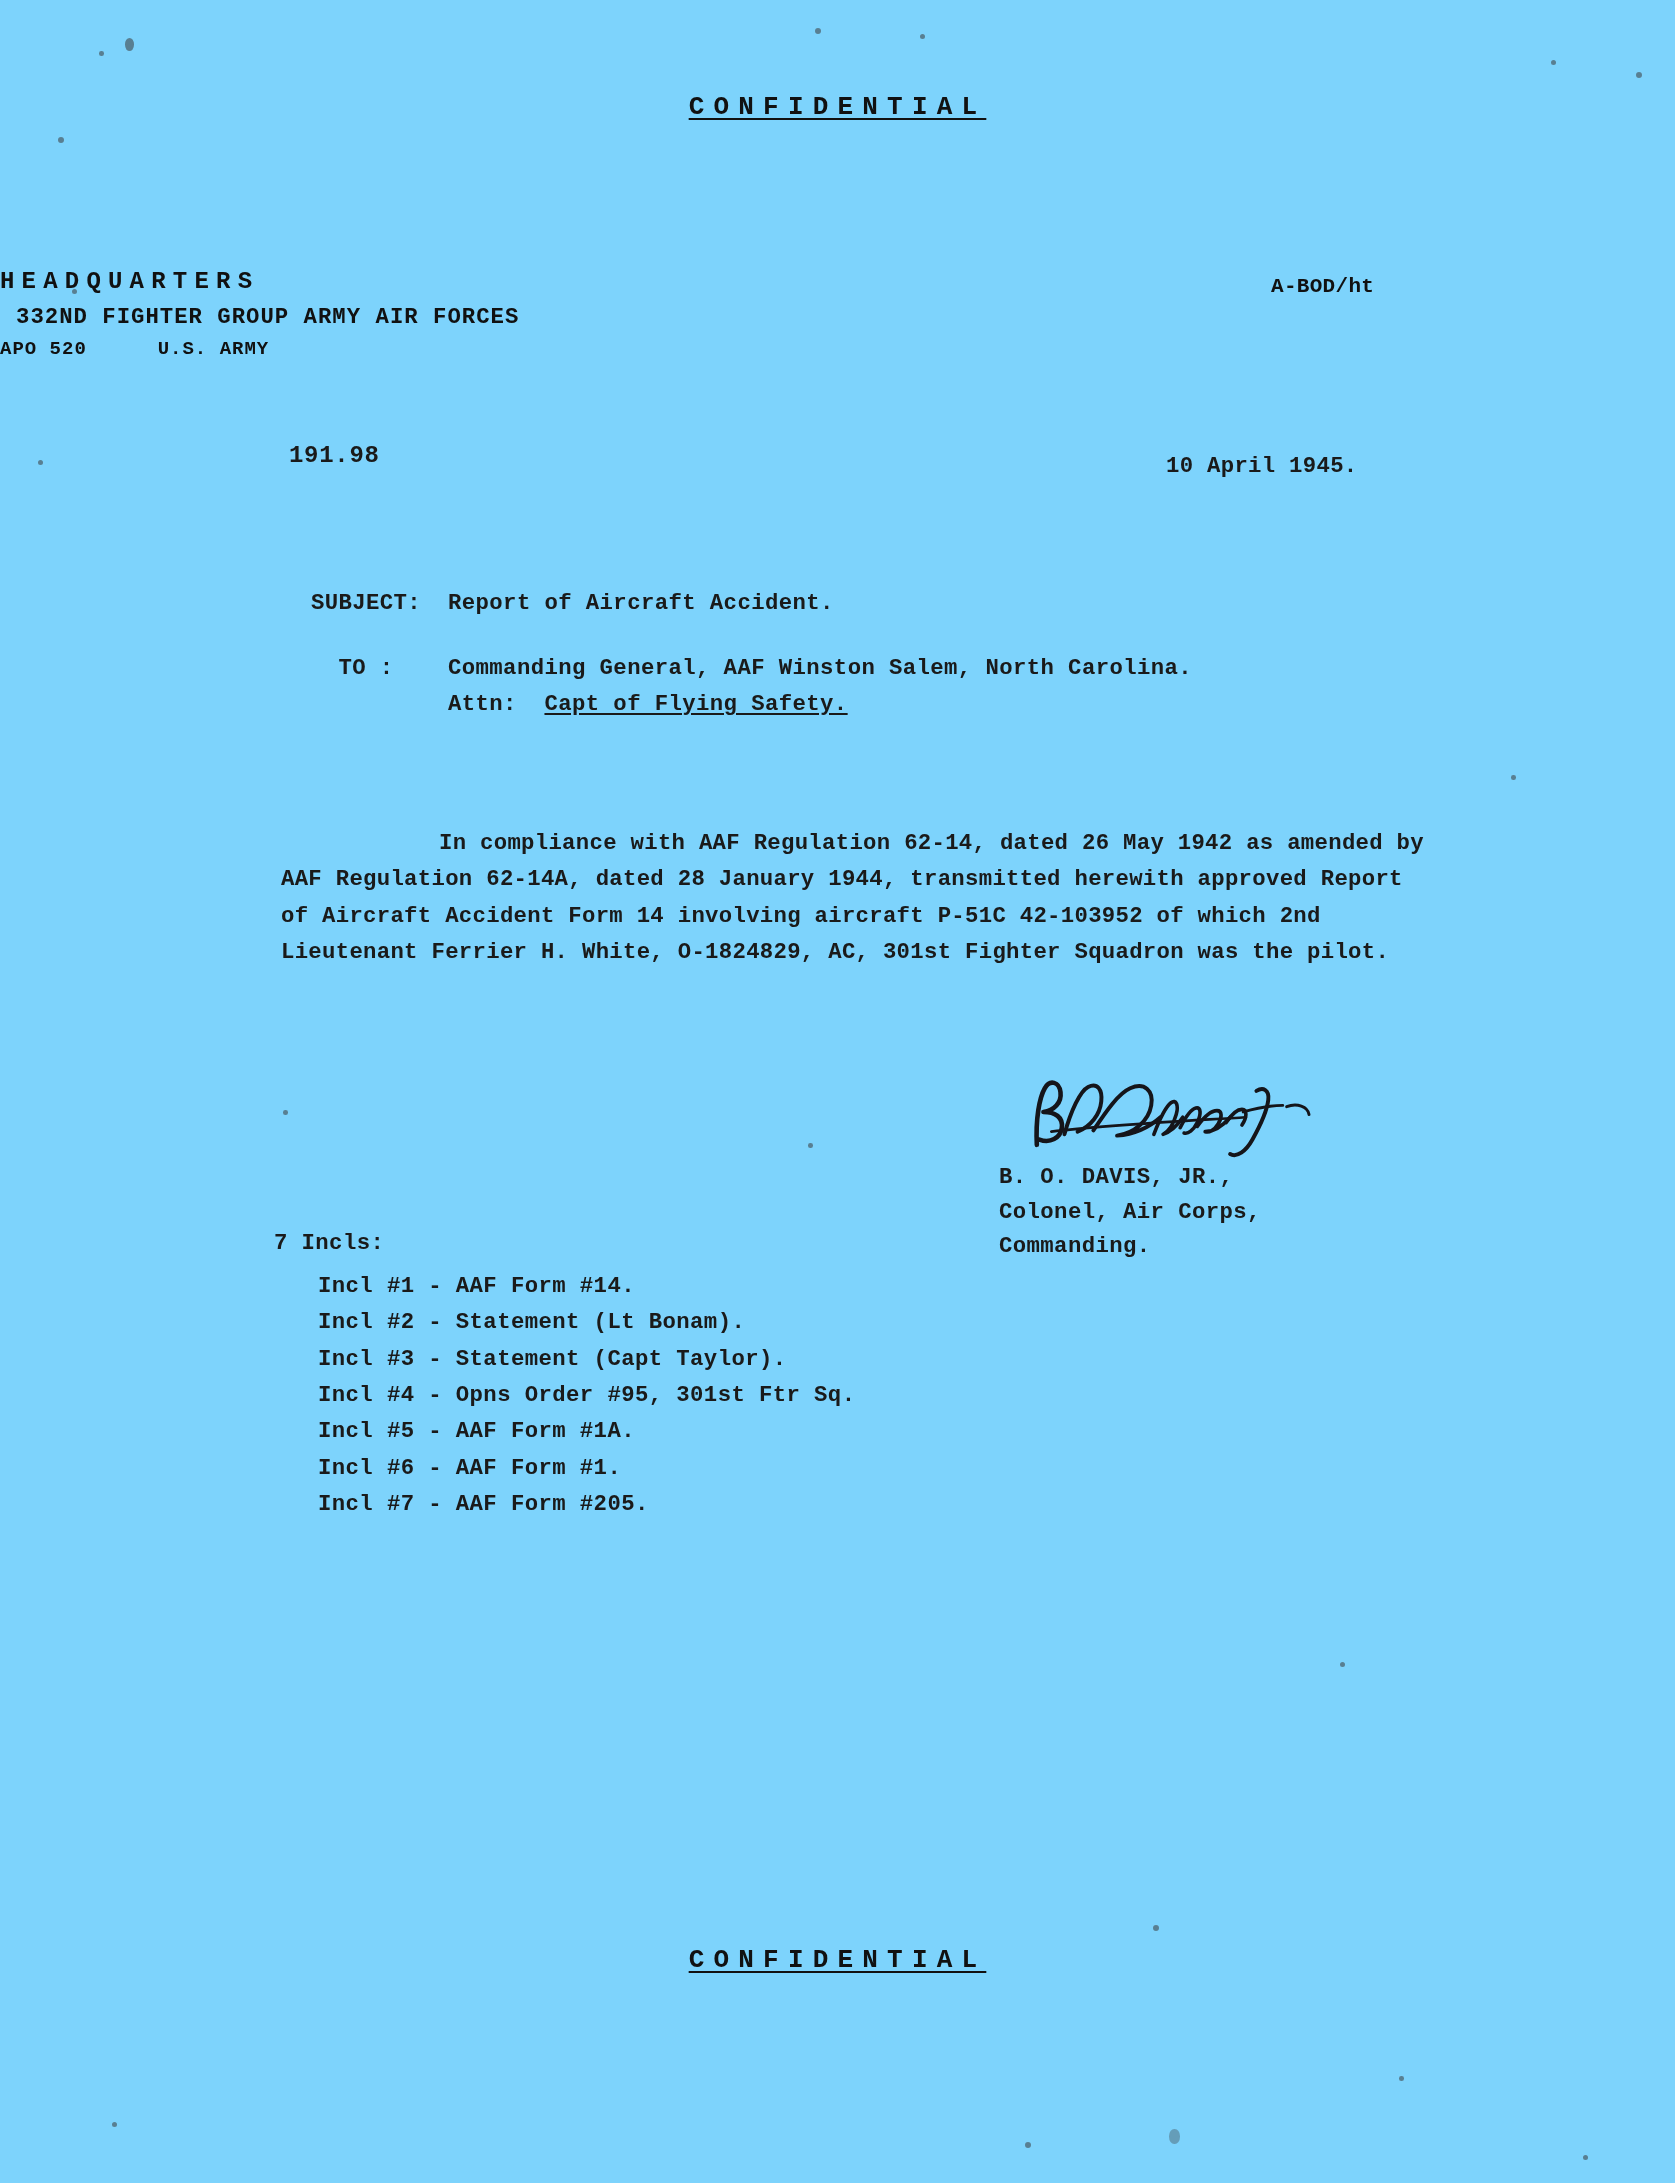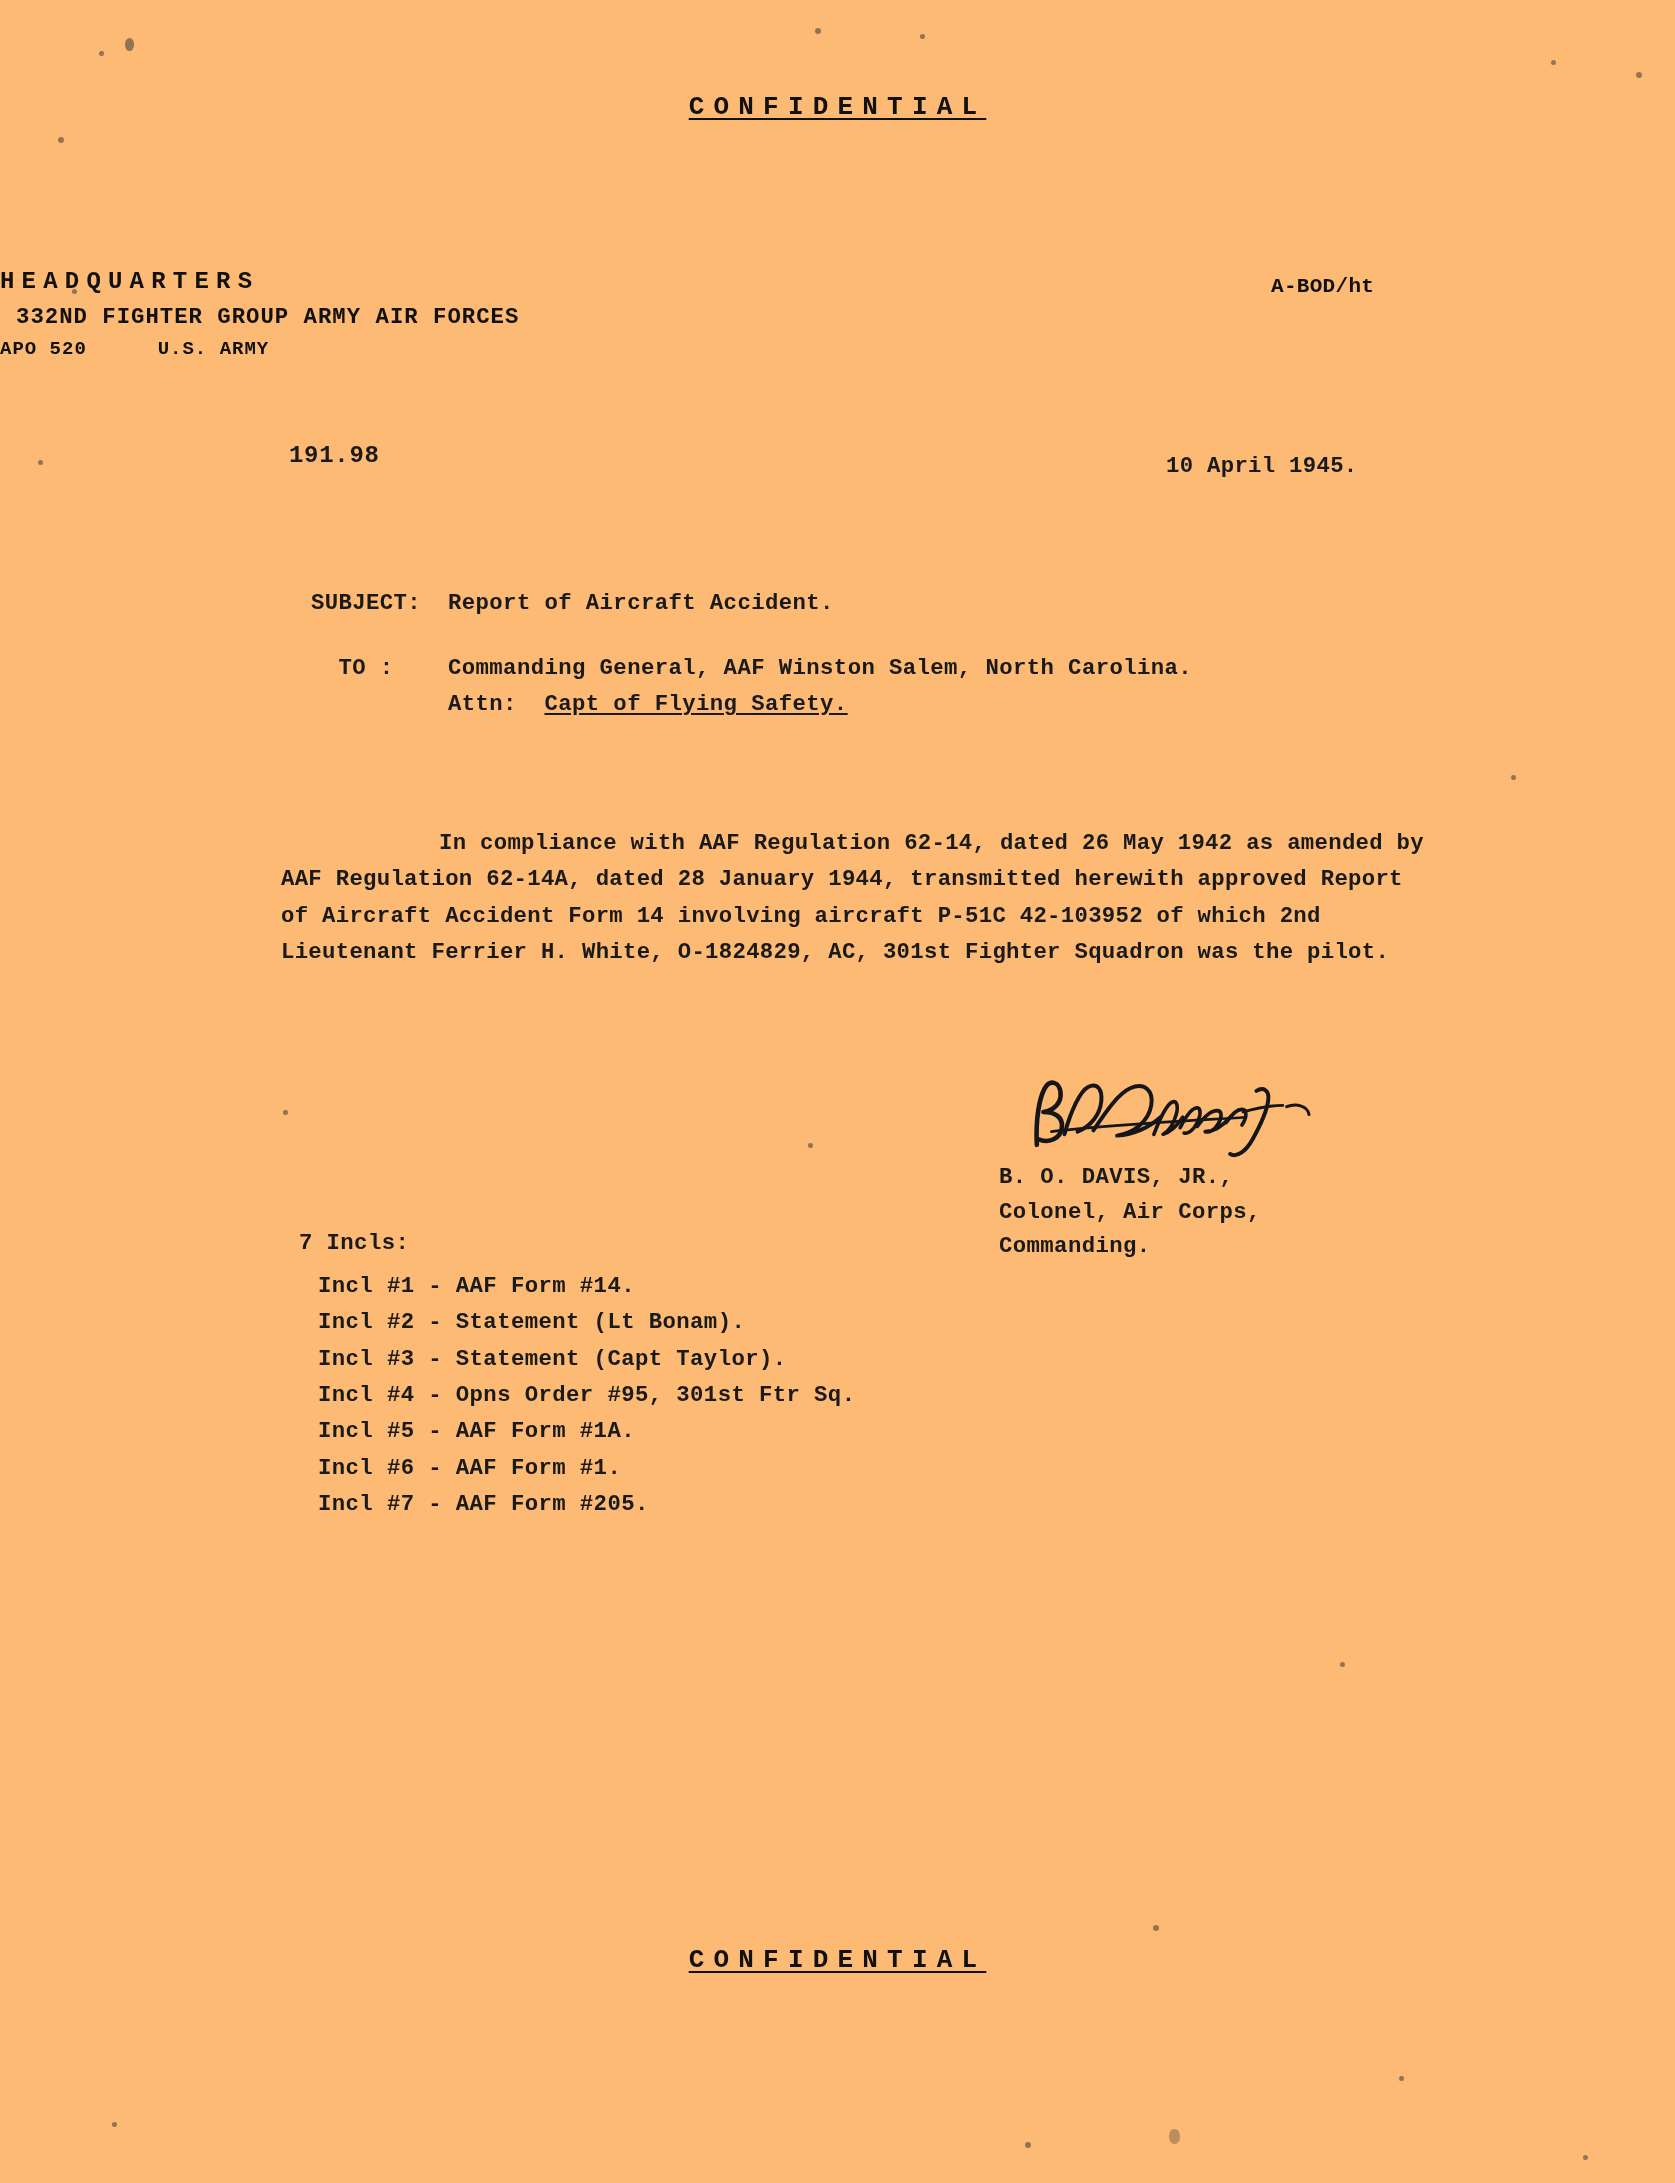--- a/index.html
+++ b/index.html
@@ -11,21 +11,21 @@
     width: 1675px;
     height: 2183px;
     position: relative;
     font-family: "Liberation Mono", monospace;
     color: #1a1a1a;
     overflow: hidden;
   }
   .page {
     position: absolute;
     inset: 0;
-    background: #fdba74;
+    background: #7dd3fc;
   }
   
   .speck {
     position: absolute;
     background: #3a3a3a;
     border-radius: 50%;
     opacity: .55;
   }
   .classification {
     position: absolute;
@@ -144,21 +144,21 @@
     top: 1071px;
     left: 1025px;
     width: 309px;
     height: 99px;
     pointer-events: none;
   }
 
   #incl-title {
     position: absolute;
     top: 1230px;
-    left: 299px;
+    left: 274px;
     font-size: 22.3px;
     font-weight: bold;
     letter-spacing: 0.4px;
   }
   #incl-list {
     position: absolute;
     top: 1268px;
     left: 318px;
     font-size: 22.3px;
     font-weight: bold;

